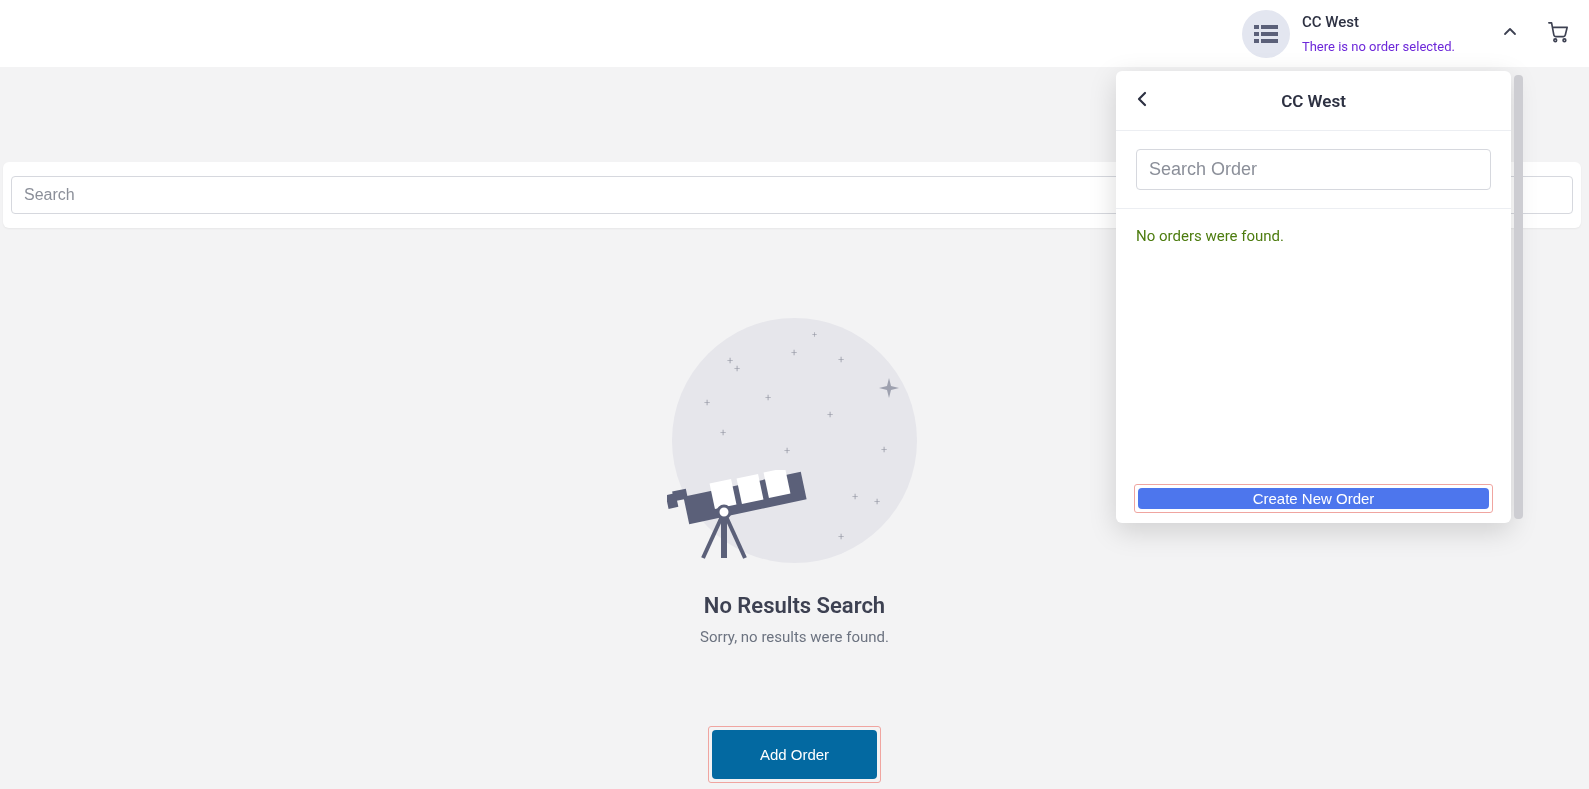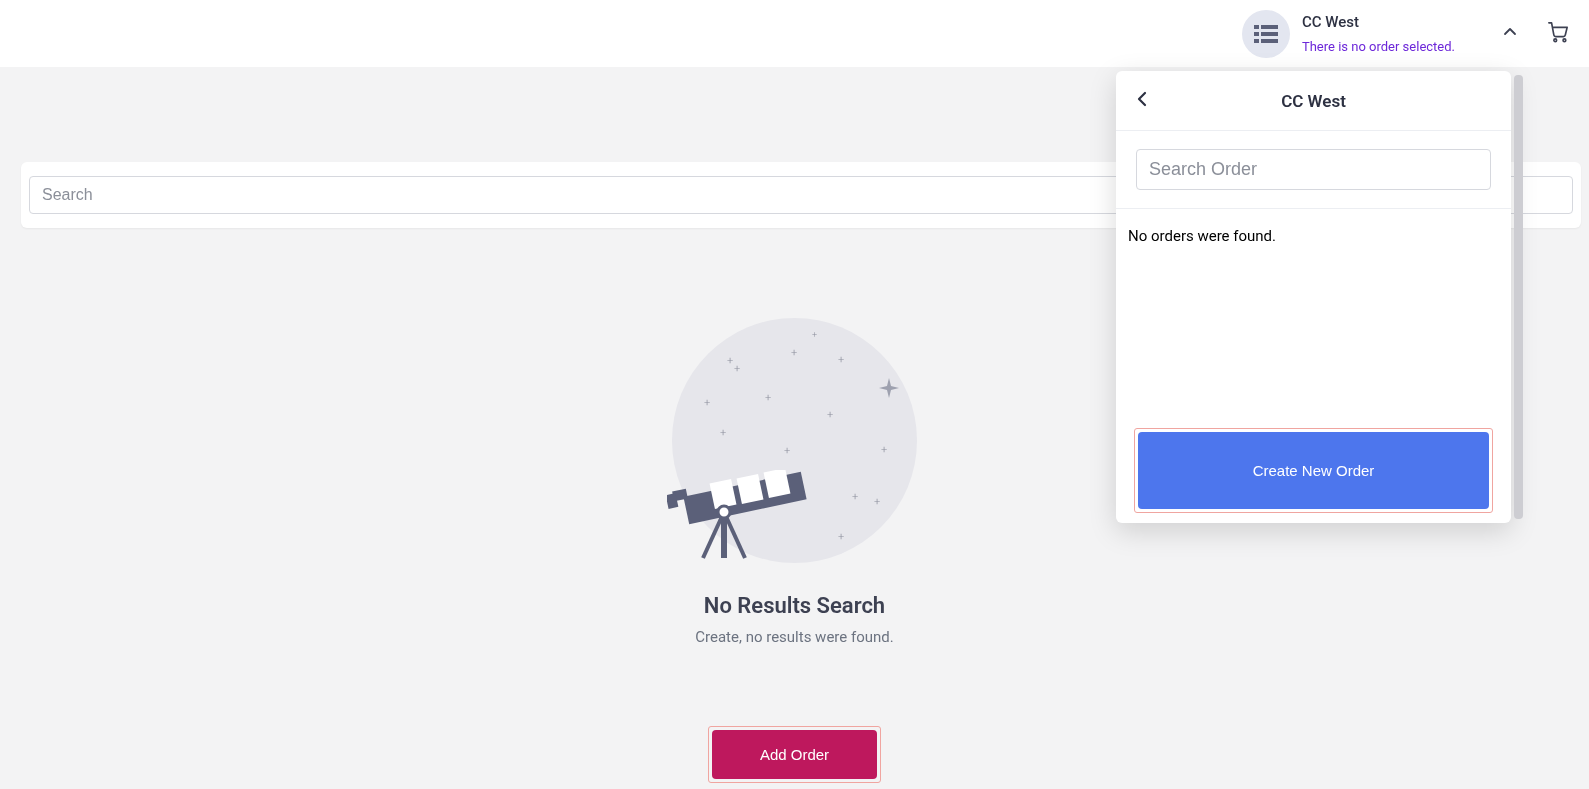--- a/index.html
+++ b/index.html
@@ -59,21 +59,21 @@
     .header-cart {
       margin-left: 30px;
     }
     .main-area {
       background: #f3f3f4;
       height: 722px;
       padding: 0;
       position: relative;
     }
     .search-container {
-      padding: 95px 8px 0 21px;
+      padding: 95px 8px 0 3px;
     }
     .search-box {
       background: #fff;
       border-radius: 6px;
       padding: 14px 8px;
       box-shadow: 0 1px 2px rgba(0,0,0,0.05);
     }
     .search-input {
       width: 100%;
       border: 1px solid #d6d8de;
@@ -131,21 +131,21 @@
       color: #6c7380;
       margin-top: 10px;
     }
     .add-order-wrapper {
       margin-top: 80px;
       border: 1.5px solid #f0a5a0;
       border-radius: 3px;
       padding: 3px;
     }
     .add-order-btn {
-      background: #be185d;
+      background: #0369a1;
       color: #fff;
       border: none;
       border-radius: 4px;
       padding: 16px 48px;
       font-size: 15px;
       font-weight: 500;
       cursor: pointer;
       min-width: 158px;
     }
     .dropdown-panel {
@@ -191,39 +191,39 @@
       padding: 9px 12px;
       font-size: 18px;
       color: #2d3142;
       outline: none;
     }
     .dropdown-search-input::placeholder {
       color: #8b8f99;
     }
     .dropdown-body {
       flex: 1;
-      padding: 18px 12px;
-      font-size: 15px;
-      color: #000000;
+      padding: 18px 20px;
+      font-size: 15px;
+      color: #4d7c0f;
     }
     .dropdown-footer {
       padding: 10px 18px 10px 18px;
     }
     .create-order-wrapper {
       border: 1.5px solid #f0a5a0;
       border-radius: 3px;
       padding: 3px;
     }
     .create-order-btn {
       width: 100%;
       background: #4d76ed;
       color: #fff;
       border: none;
       border-radius: 4px;
-      padding: 30px 0;
+      padding: 2px 0;
       font-size: 15px;
       font-weight: 500;
       cursor: pointer;
     }
     .dropdown-scrollbar {
       position: absolute;
       right: -12px;
       top: 4px;
       width: 9px;
       height: 444px;
@@ -305,21 +305,21 @@
             <rect x="99" y="0" width="22" height="26" fill="#ffffff" transform="rotate(-12 110 13)"></rect>
             <rect x="54" y="38" width="6" height="50" fill="#5b6079"></rect>
             <line x1="57" y1="42" x2="36" y2="88" stroke="#5b6079" stroke-width="4"></line>
             <line x1="57" y1="42" x2="78" y2="88" stroke="#5b6079" stroke-width="4"></line>
             <circle cx="57" cy="42" r="6" fill="#ffffff" stroke="#5b6079" stroke-width="3"></circle>
           </g>
         </svg>
       </div>
     </div>
     <div class="empty-title">No Results Search</div>
-    <div class="empty-subtitle">Create, no results were found.</div>
+    <div class="empty-subtitle">Sorry, no results were found.</div>
     <div class="add-order-wrapper">
       <button class="add-order-btn">Add Order</button>
     </div>
   </div>
 </div>
 
 <div class="dropdown-panel">
   <div class="dropdown-scrollbar"></div>
   <div class="dropdown-header">
     <span class="dropdown-back">

